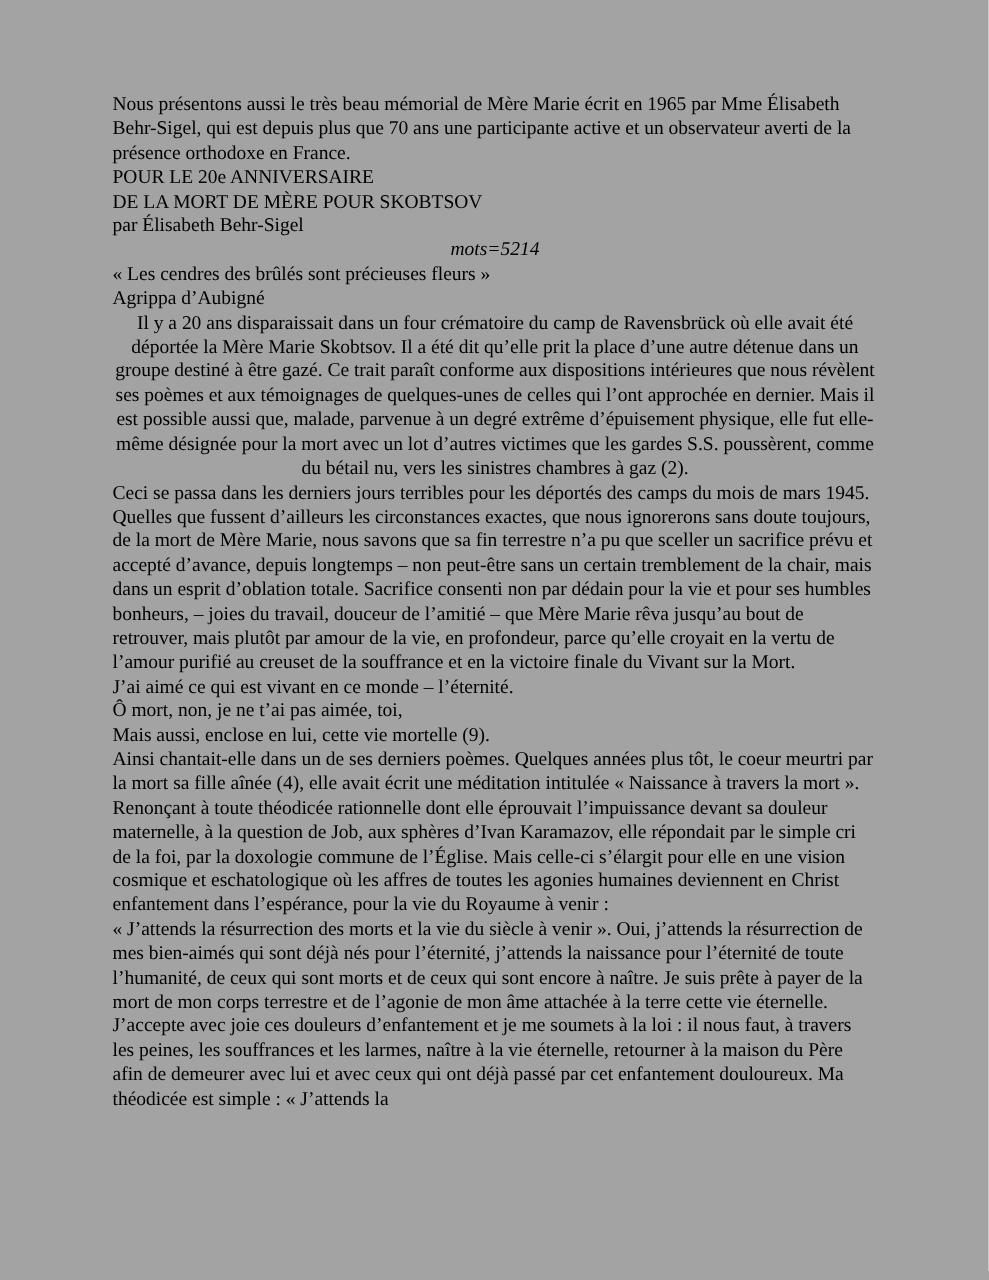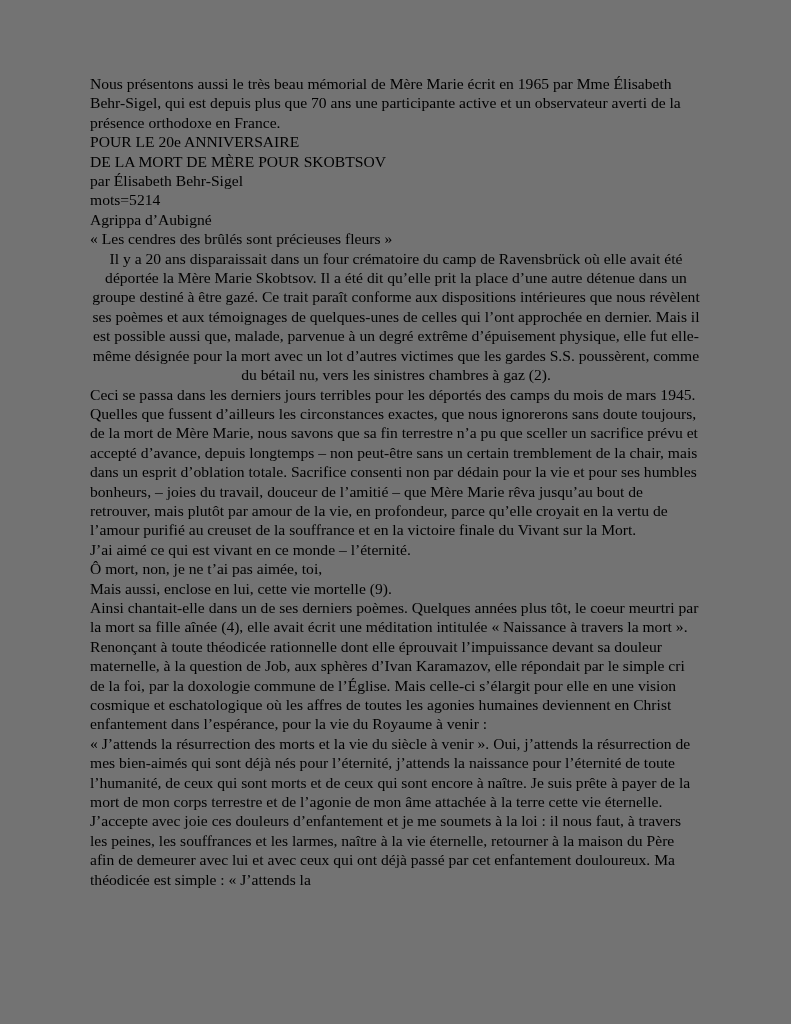--- a/index.html
+++ b/index.html
@@ -4,21 +4,21 @@
 <style>
   html, body {
     margin: 0;
     padding: 0;
     background: #ffffff;
   }
   .page {
     position: relative;
     width: 791px;
     height: 1024px;
-    background: #737373;
+    background: #a3a3a3;
     overflow: hidden;
     box-sizing: border-box;
     padding: 74px 89px 0 90px;
     font-family: "Liberation Serif", "DejaVu Serif", serif;
     font-size: 15.6px;
     line-height: 19.4px;
     color: #000000;
     -webkit-font-smoothing: antialiased;
   }
   .page p, .page div {
@@ -26,21 +26,22 @@
     padding: 0;
   }
   .block-gap {
     margin-top: 19.4px;
     text-align: center;
   }
   .center {
     text-align: left;
   }
   .left {
-    text-align: left;
+    text-align: center;
+    font-style: italic;
   }
   .poem-line {
     padding-left: 46px;
   }
   .block-quote {
     padding-left: 46px;
   }
 </style>
 </head>
 <body>
@@ -51,22 +52,22 @@
 
   <div class="center block-gap">
     <div>POUR LE 20e ANNIVERSAIRE</div>
     <div>DE LA MORT DE MÈRE POUR SKOBTSOV</div>
   </div>
 
   <div class="center block-gap">par Élisabeth Behr-Sigel</div>
   <div class="left">mots=5214</div>
 
   <div class="center block-gap">
+    <div>« Les cendres des brûlés sont précieuses fleurs »</div>
     <div>Agrippa d’Aubigné</div>
-    <div>« Les cendres des brûlés sont précieuses fleurs »</div>
   </div>
 
   <p class="block-gap">Il y a 20 ans disparaissait dans un four crématoire du camp de Ravensbrück où elle avait été déportée la Mère Marie Skobtsov. Il a été dit qu’elle prit la place d’une autre détenue dans un groupe destiné à être gazé. Ce trait paraît conforme aux dispositions intérieures que nous révèlent ses poèmes et aux témoignages de quelques-unes de celles qui l’ont approchée en dernier. Mais il est possible aussi que, malade, parvenue à un degré extrême d’épuisement physique, elle fut elle-même désignée pour la mort avec un lot d’autres victimes que les gardes S.S. poussèrent, comme du bétail nu, vers les sinistres chambres à gaz (2).</p>
 
   <p>Ceci se passa dans les derniers jours terribles pour les déportés des camps du mois de mars 1945. Quelles que fussent d’ailleurs les circonstances exactes, que nous ignorerons sans doute toujours, de la mort de Mère Marie, nous savons que sa fin terrestre n’a pu que sceller un sacrifice prévu et accepté d’avance, depuis longtemps – non peut-être sans un certain tremblement de la chair, mais dans un esprit d’oblation totale. Sacrifice consenti non par dédain pour la vie et pour ses humbles bonheurs, – joies du travail, douceur de l’amitié – que Mère Marie rêva jusqu’au bout de retrouver, mais plutôt par amour de la vie, en profondeur, parce qu’elle croyait en la vertu de l’amour purifié au creuset de la souffrance et en la victoire finale du Vivant sur la Mort.</p>
 
   <div>
     <div class="poem-line">J’ai aimé ce qui est vivant en ce monde – l’éternité.</div>
     <div class="poem-line">Ô mort, non, je ne t’ai pas aimée, toi,</div>
     <div class="poem-line">Mais aussi, enclose en lui, cette vie mortelle (9).</div>

